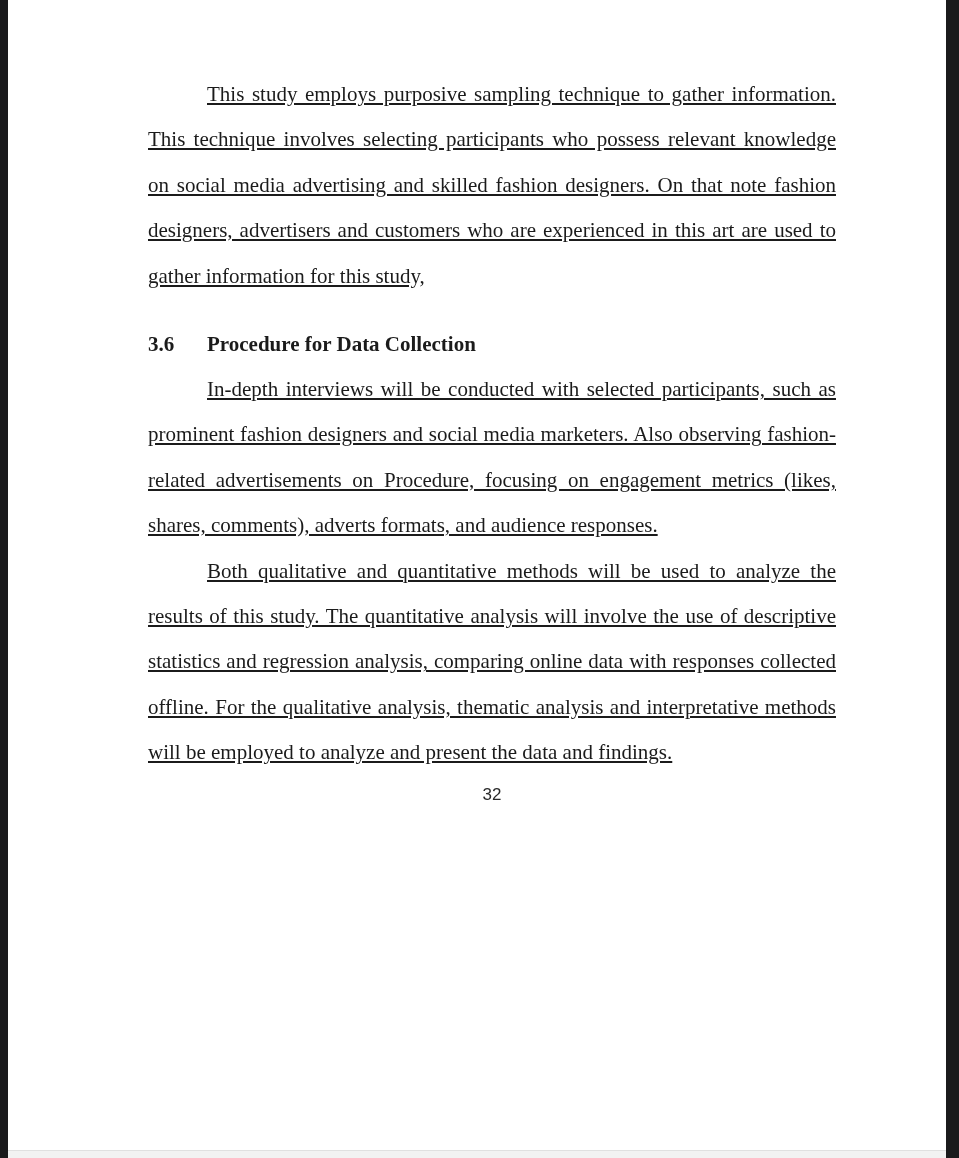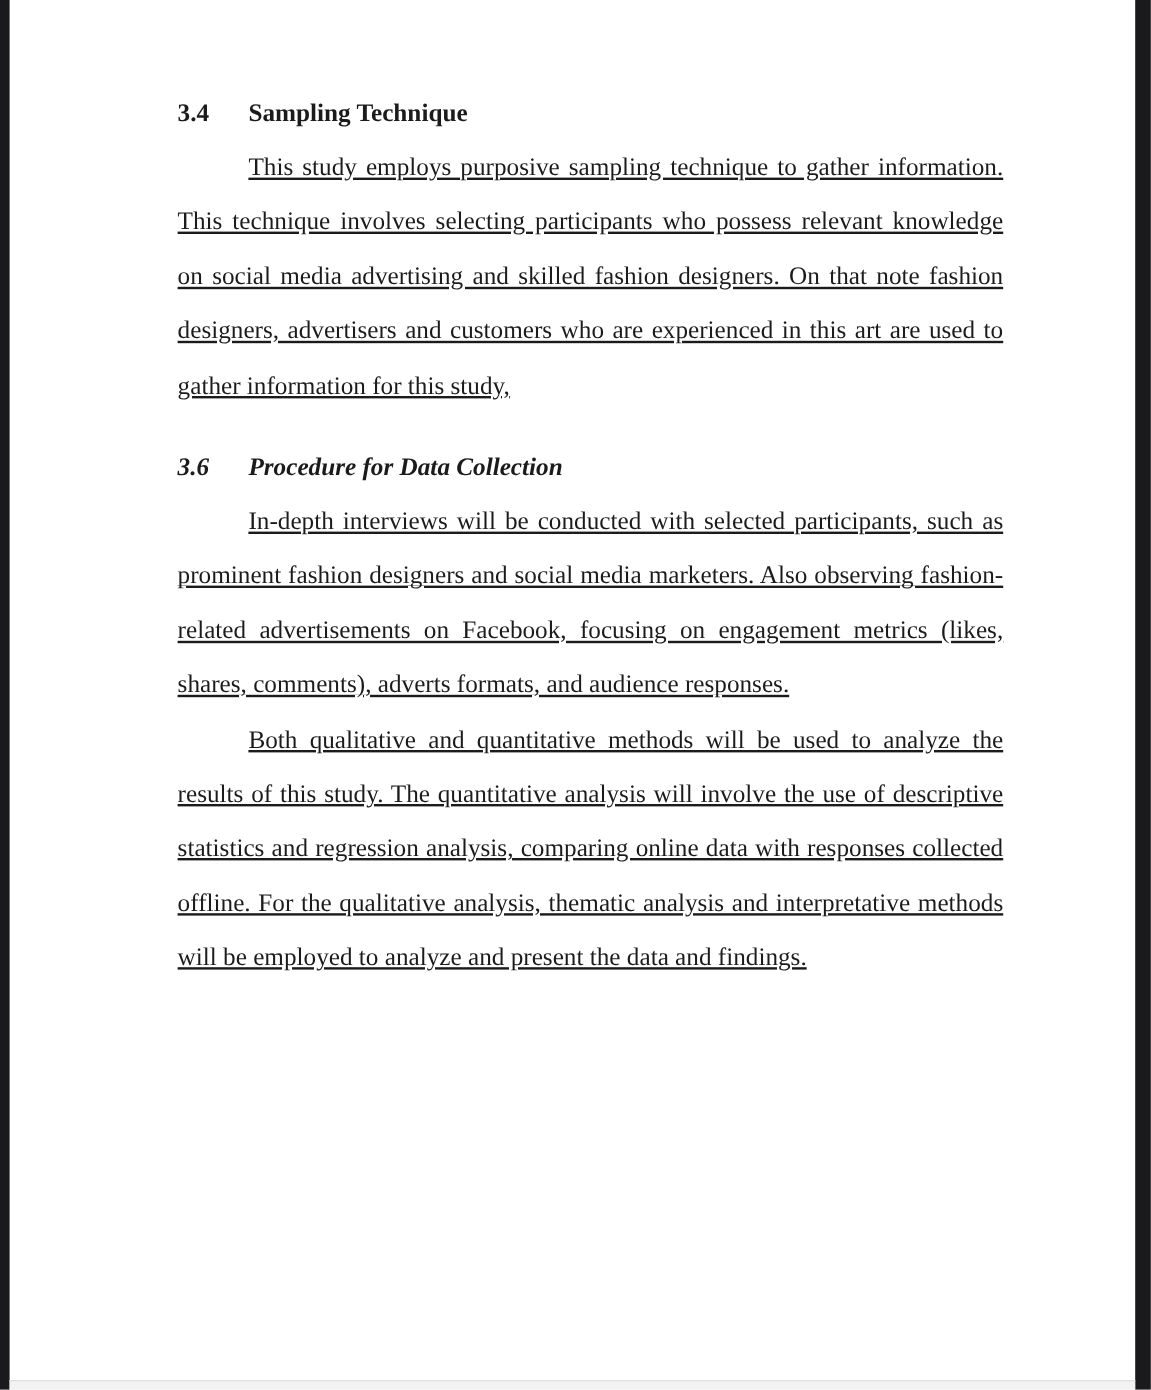--- a/index.html
+++ b/index.html
@@ -51,51 +51,49 @@
     width: 59px;
   }
   .section-body {
     margin: 0;
     font-size: 21px;
     line-height: 45.4px;
     text-align: justify;
     text-indent: 59px;
     text-decoration: underline;
   }
-  .heading-36 { margin-top: 23px; font-style: italic; }
+  .heading-36 { margin-top: 23px; }
   .heading-37 { margin-top: 162px; }
   .page-number {
     margin-top: 9px;
     text-align: center;
     font-family: "Liberation Sans", sans-serif;
     font-size: 17px;
     color: #2a2a2a;
   }
 </style>
 </head>
 <body>
 
 <div class="scan-bar left"></div>
 <div class="scan-bar right"></div>
 <div class="scan-bottom-strip"></div>
 
 <div class="page-content">
 
   <div class="section">
-    <p class="section-heading">
-      <span class="sec-num">3.4</span><span>Sampling Technique</span>
-    </p>
     <p class="section-body">This study employs purposive sampling technique to gather information. This technique involves selecting participants who possess relevant knowledge on social media advertising and skilled fashion designers. On that note fashion designers, advertisers and customers who are experienced in this art are used to gather information for this study,</p>
   </div>
 
   <div class="section">
     <p class="section-heading heading-36">
       <span class="sec-num">3.6</span><span>Procedure for Data Collection</span>
     </p>
-    <p class="section-body">In-depth interviews will be conducted with selected participants, such as prominent fashion designers and social media marketers. Also observing fashion-related advertisements on Facebook, focusing on engagement metrics (likes, shares, comments), adverts formats, and audience responses.</p>
+    <p class="section-body">In-depth interviews will be conducted with selected participants, such as prominent fashion designers and social media marketers. Also observing fashion-related advertisements on Procedure, focusing on engagement metrics (likes, shares, comments), adverts formats, and audience responses.</p>
   </div>
 
   <div class="section">
     <p class="section-body">Both qualitative and quantitative methods will be used to analyze the results of this study. The quantitative analysis will involve the use of descriptive statistics and regression analysis, comparing online data with responses collected offline. For the qualitative analysis, thematic analysis and interpretative methods will be employed to analyze and present the data and findings.</p>
   </div>
 
+  <div class="page-number">32</div>
 
 </div>
 
 </body></html>

